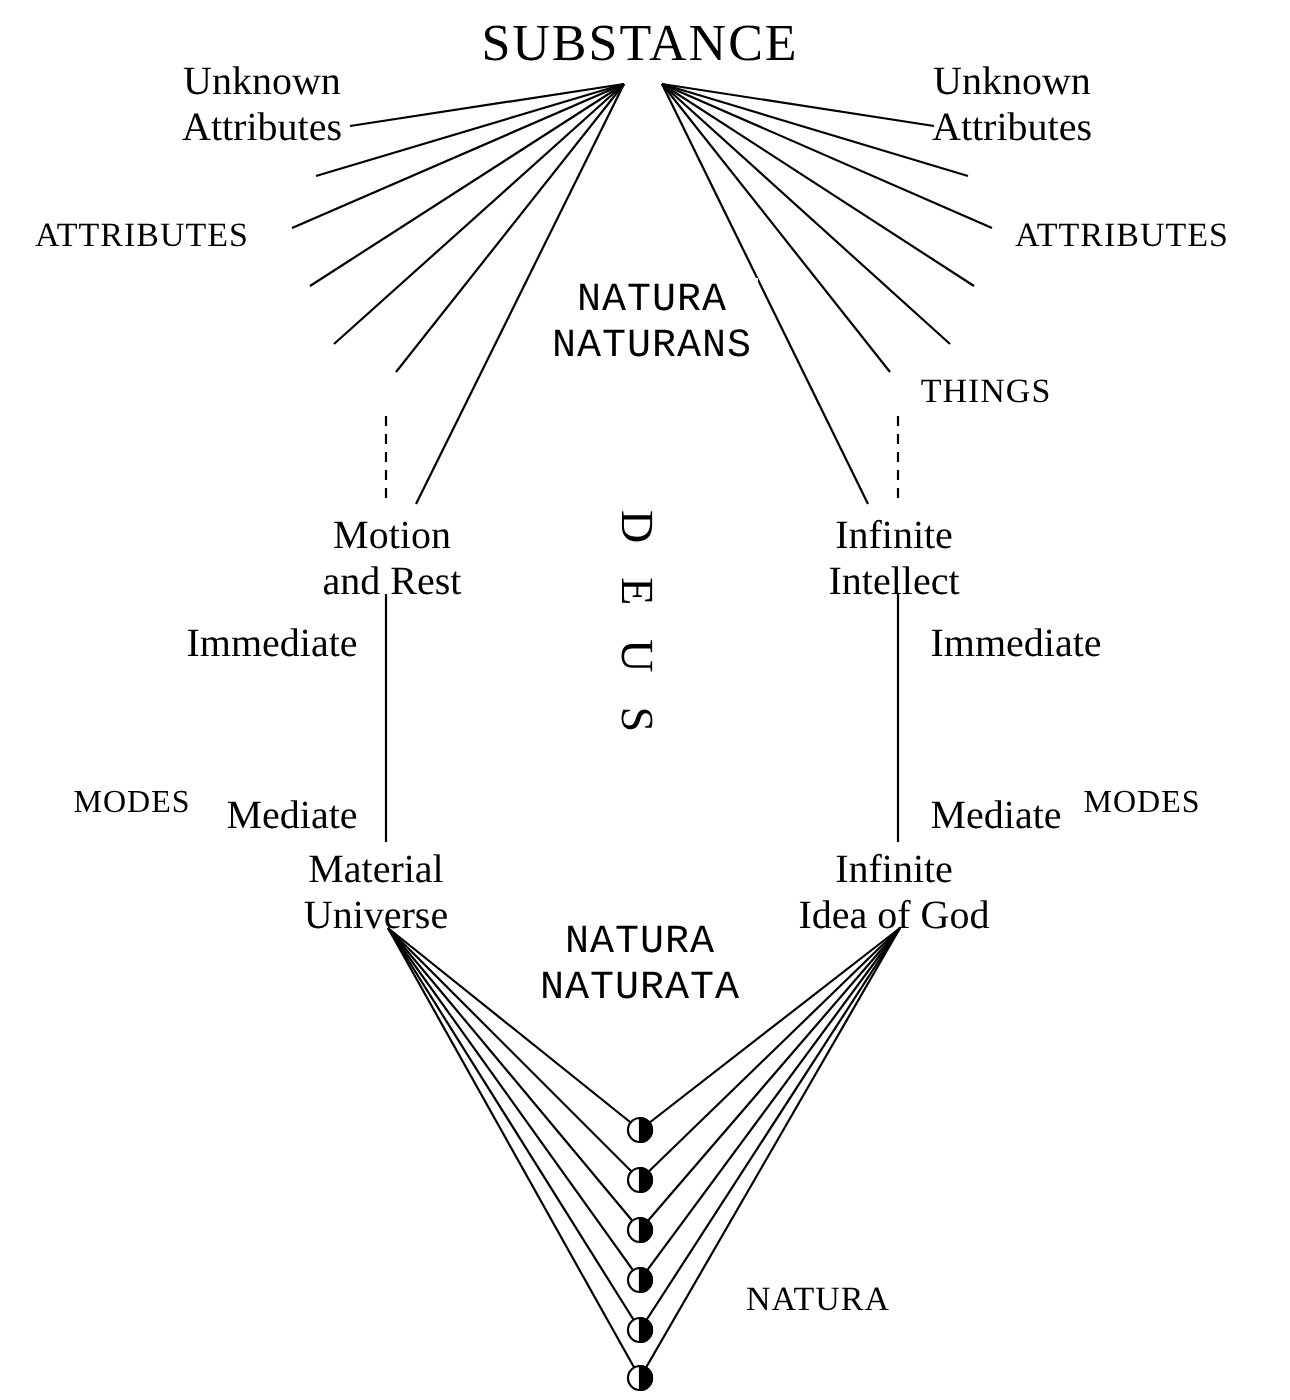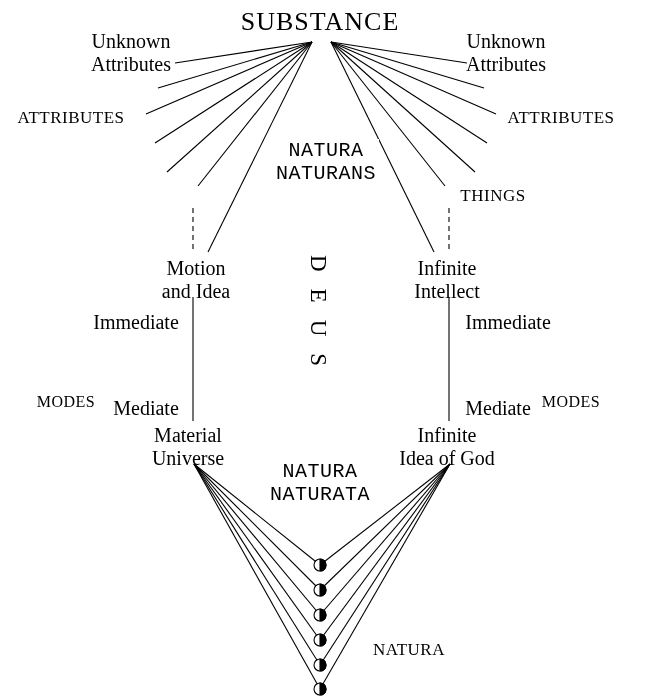--- a/index.html
+++ b/index.html
@@ -134,21 +134,21 @@
 
   <div class="lbl t-caps-lg" style="left:71px; top:108px;">ATTRIBUTES</div>
   <div class="lbl t-caps-lg" style="left:561px; top:108px;">ATTRIBUTES</div>
 
   <div class="lbl t-center" style="left:326px; top:139px;">NATURA
 NATURANS</div>
 
   <div class="lbl t-caps-lg" style="left:493px; top:186px;">THINGS</div>
 
   <div class="lbl t-small" style="left:196px; top:257px;">Motion
-and Idea</div>
+and Rest</div>
   <div class="lbl t-small" style="left:447px; top:257px;">Infinite
 Intellect</div>
 
   <div class="deus">DEUS</div>
 
   <div class="lbl t-small" style="left:136px; top:311px;">Immediate</div>
   <div class="lbl t-small" style="left:508px; top:311px;">Immediate</div>
 
   <div class="lbl t-caps-md" style="left:66px; top:357px;">MODES</div>
   <div class="lbl t-caps-md" style="left:571px; top:357px;">MODES</div>

